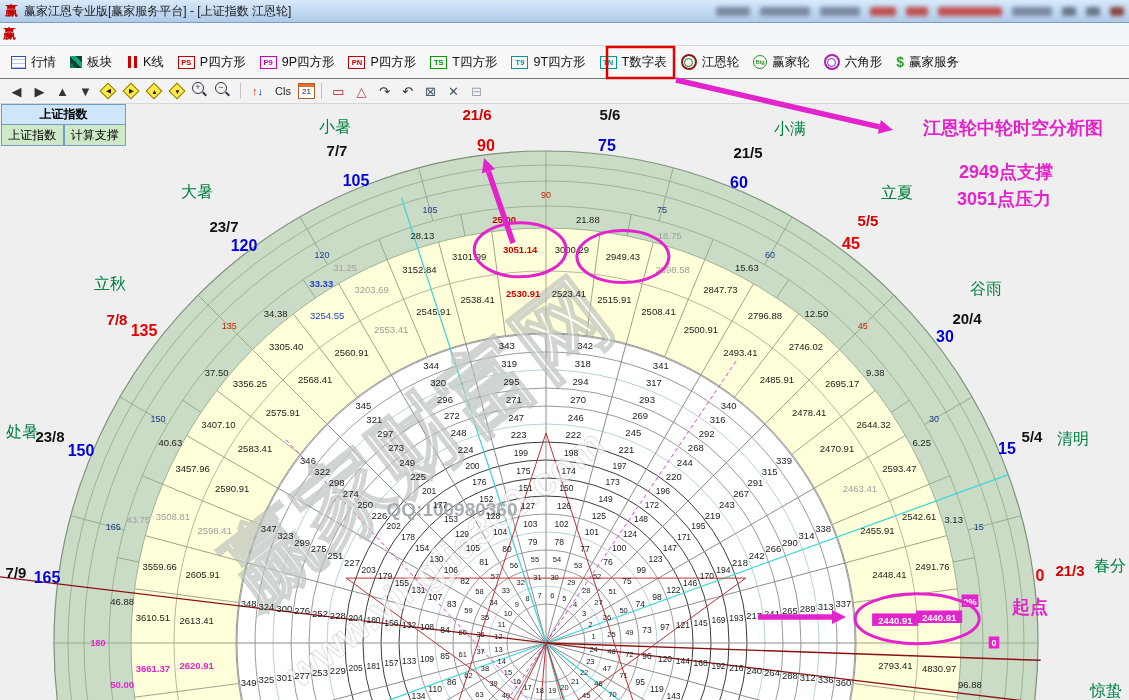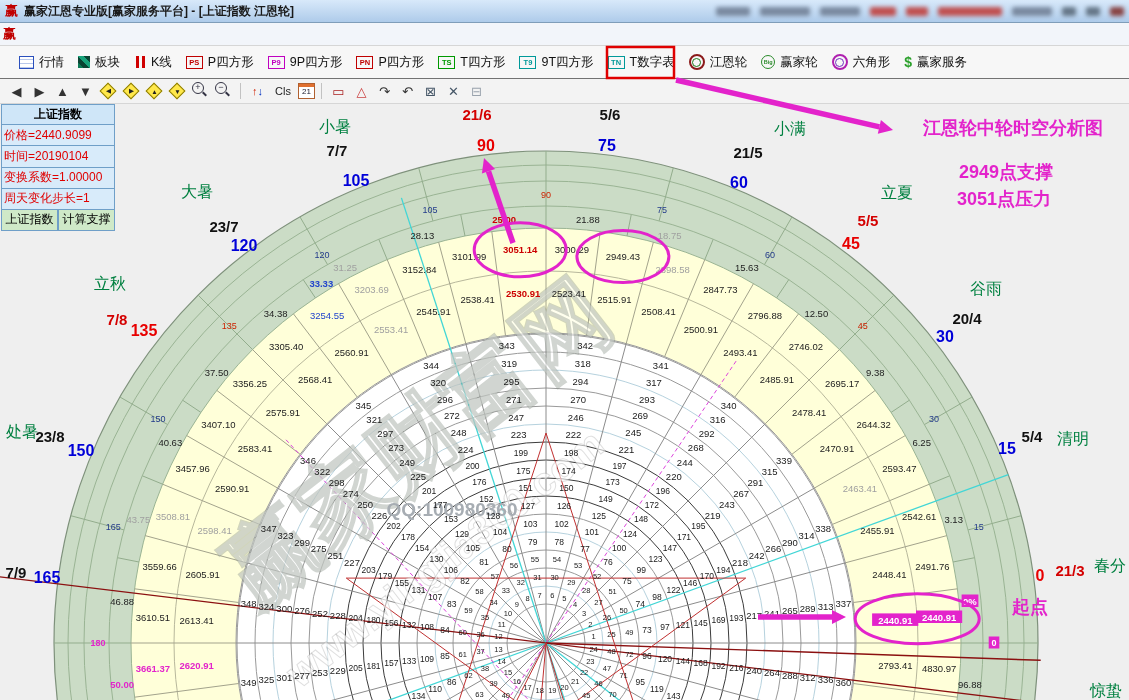--- a/index.html
+++ b/index.html
@@ -2,35 +2,35 @@
 <html><head>
 <meta charset="utf-8">
 <style>
   html,body{margin:0;padding:0}
   body{width:1129px;height:700px;position:relative;overflow:hidden;
        font-family:"Liberation Sans","DejaVu Sans",sans-serif;background:#efefef}
   .titlebar{position:absolute;top:0;left:0;right:0;height:22px;
     background:linear-gradient(#d8e9fa,#aecbea);border-bottom:1px solid #7f9db9;
     display:flex;align-items:center;padding:0 5px;gap:6px;z-index:6}
   .logo{color:#c00000;font-weight:bold;font-size:13px}
-  .title-text{font-size:12px;font-weight:bold;color:#1a1a1a;white-space:nowrap}
+  .title-text{font-size:12px;font-weight:normal;color:#1a1a1a;white-space:nowrap}
   .blurs{margin-left:auto;display:flex;gap:10px;align-items:center}
   .blur-item{height:9px;border-radius:2px;filter:blur(2px)}
   .menubar{position:absolute;top:23px;left:0;right:0;height:22px;background:#f2f5fa;
     border-bottom:1px solid #d6d6d6;display:flex;align-items:center;font-size:13px;z-index:6;padding-left:3px}
   .menu-item{padding:2px 10px;color:#111;cursor:default}
   .toolbar1{position:absolute;top:46px;left:0;right:0;height:32px;background:#f7f7f7;
-    border-bottom:3px solid #737373;display:flex;align-items:center;padding-left:12px;z-index:6}
+    border-bottom:3px solid #737373;display:flex;align-items:center;padding-left:4px;z-index:6}
   .tb1{display:flex;align-items:center;gap:5px;padding:3px 7px;font-size:12.5px;color:#111;white-space:nowrap}
   .toolbar2{position:absolute;top:79px;left:0;right:0;height:24px;background:#f3f3f3;
     border-bottom:1px solid #d6d6d6;display:flex;align-items:center;gap:2px;padding-left:6px;z-index:6}
   .tb2{width:21px;height:20px;display:flex;align-items:center;justify-content:center;font-size:13px}
   .sep{width:1px;height:16px;background:#c2c2c2;margin:0 4px}
   .chart{position:absolute;top:104px;left:0;width:1129px;height:596px;background:#efefef;z-index:1}
-  .info-panel{position:absolute;top:104px;left:1px;width:114px;z-index:5;font-size:12px;line-height:1.1}
+  .info-panel{position:absolute;top:104px;left:1px;width:125px;z-index:5;font-size:12px;line-height:1.1}
   .ip-title{background:#cfe6f8;border:1px solid #6f9fc8;text-align:center;font-weight:bold;
     padding:3px 0;color:#000}
   .ip-row{background:#d8ebfa;border:1px solid #6f9fc8;border-top:none;padding:3.5px 2px;
     color:#e00000;white-space:nowrap;overflow:hidden}
   .ip-btns{display:flex}
   .ip-btn{flex:1;background:#cfe9c8;border:1px solid #6f9fc8;border-top:none;text-align:center;
     padding:3.5px 0;color:#000;cursor:default}
   #annot{position:absolute;top:0;left:0;z-index:9;pointer-events:none}
   
   .ic{display:inline-flex;align-items:center;justify-content:center}
@@ -901,26 +901,20 @@
       <text x="945.0" y="232.0" font-size="16" fill="#0000d8" text-anchor="middle" dominant-baseline="central" font-weight="bold">30</text>
       <text x="81.0" y="346.0" font-size="16" fill="#0000d8" text-anchor="middle" dominant-baseline="central" font-weight="bold">150</text>
       <text x="1007.0" y="344.0" font-size="16" fill="#0000d8" text-anchor="middle" dominant-baseline="central" font-weight="bold">15</text>
       <text x="47.0" y="473.0" font-size="16" fill="#0000d8" text-anchor="middle" dominant-baseline="central" font-weight="bold">165</text>
       <text x="1040.0" y="471.0" font-size="16" fill="#e80000" text-anchor="middle" dominant-baseline="central" font-weight="bold">0</text>
     </svg>
 </div>
 
 <div class="info-panel">
   <div class="ip-title">上证指数</div>
-  <div id="ip-rows">
-      <div class="ip-row">价格=2440.9099</div>
-      <div class="ip-row">时间=20190104</div>
-      <div class="ip-row">变换系数=1.00000</div>
-      <div class="ip-row">周天变化步长=1</div>
-    </div>
   <div class="ip-btns">
     <div class="ip-btn">上证指数</div>
     <div class="ip-btn">计算支撑</div>
   </div>
 </div>
 
 <svg id="annot" width="1129" height="700" viewBox="0 0 1129 700">
     <rect x="607" y="47" width="67" height="31" fill="none" stroke="#e00000" stroke-width="2.5"></rect>
     <line x1="676" y1="80" x2="879.4" y2="126.9" stroke="#e323cb" stroke-width="5.5"></line>
     <polygon points="893,130 877.8,133.7 880.9,120.0" fill="#e323cb"></polygon>

